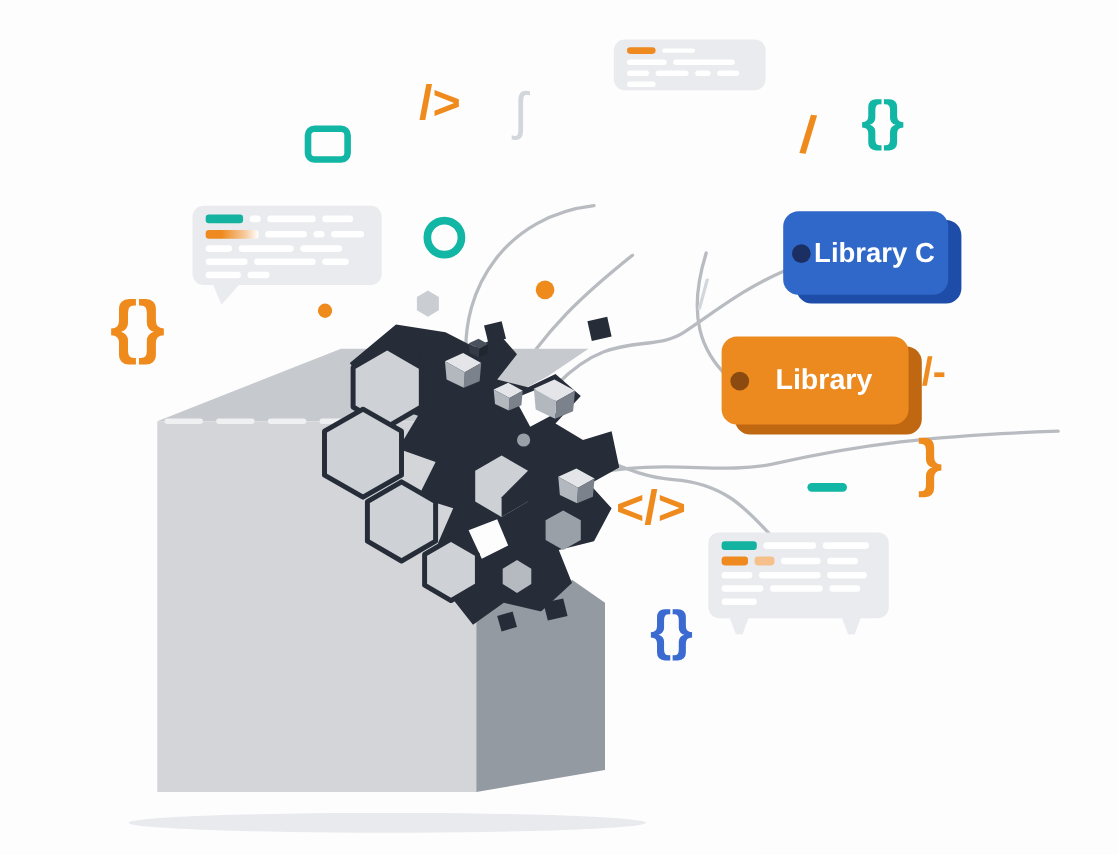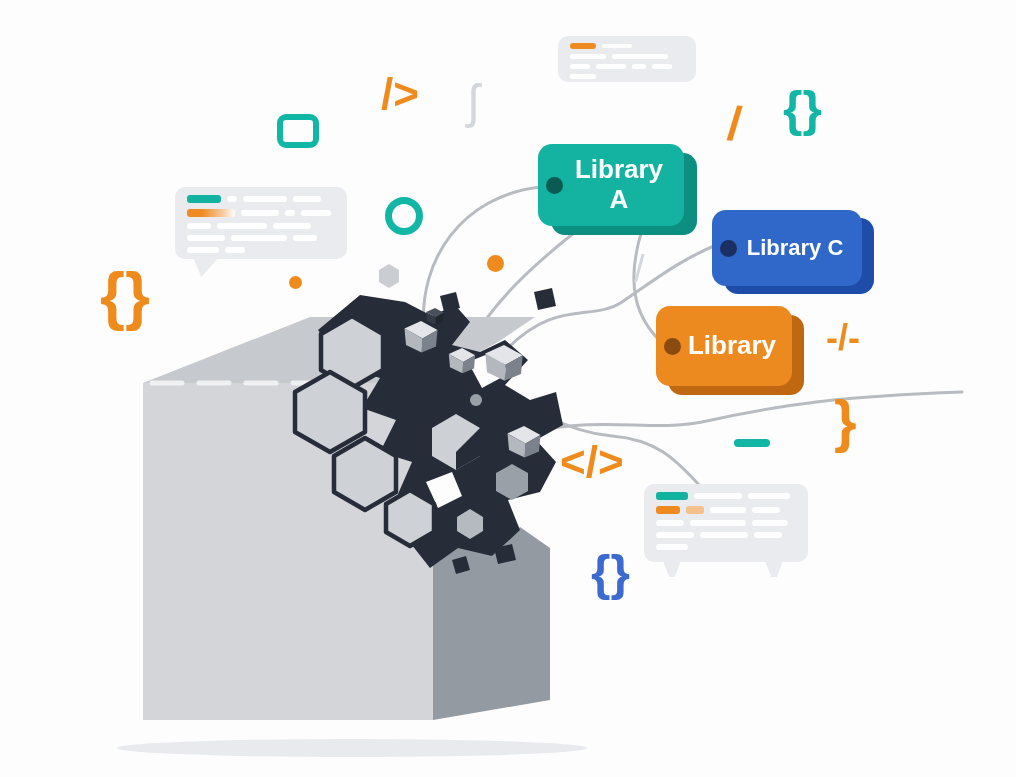--- a/index.html
+++ b/index.html
@@ -41,23 +41,23 @@
     clip-path:polygon(0 0,100% 0,32% 100%);}
   .foot{position:absolute;width:24px;height:17px;background:#e9ebee;top:100%;margin-top:-2px;
     clip-path:polygon(12% 0,88% 0,62% 100%,38% 100%);}
 
   
   .tag{position:absolute;border-radius:14px;display:flex;align-items:center;justify-content:center;
     color:#ffffff;font-weight:bold;font-size:26px;text-align:center;line-height:1.15;}
   .tag .hole{position:absolute;left:8px;top:50%;width:17px;height:17px;margin-top:-8px;border-radius:50%;}
   #tag-a{left:538px;top:144px;width:146px;height:82px;background:#14b2a0;box-shadow:13px 9px 0 #0c8f81;}
   #tag-a .hole{background:#0a5c53;}
-  #tag-c{left:712px;top:210px;width:150px;height:76px;background:#2f68c9;box-shadow:12px 8px 0 #1d4da8;font-size:22px;}
+  #tag-c{left:712px;top:192px;width:150px;height:76px;background:#2f68c9;box-shadow:12px 8px 0 #1d4da8;font-size:25px;}
   #tag-c .hole{background:#1b2f63;}
-  #tag-o{left:656px;top:306px;width:136px;height:80px;background:#ec8a20;box-shadow:12px 9px 0 #c06711;}
+  #tag-o{left:656px;top:306px;width:170px;height:80px;background:#ec8a20;box-shadow:12px 9px 0 #c06711;}
   #tag-o .hole{background:#8a4a10;}
   .tag .tag-label{display:block;padding-left:16px;}
   #tag-a .tag-label{width:106px;margin:0 auto;}
 
   
   #monolith-label{position:absolute;left:178px;top:588px;width:234px;
     font-size:35px;font-weight:bold;color:#2a3038;line-height:1.4;letter-spacing:-0.5px;}
 </style>
 </head>
 <body>
@@ -235,24 +235,20 @@
   <div class="glyph orange" style="left:834px;top:392px;font-size:58px;">}</div>
   <div class="glyph orange" style="left:560px;top:440px;font-size:44px;">&lt;/&gt;</div>
   <div class="glyph blue" style="left:591px;top:548px;font-size:50px;">{}</div>
 
   <div class="sq-outline"></div>
   <div class="circ-outline"></div>
   <div class="dot" style="left:289px;top:276px;width:13px;height:13px;"></div>
   <div class="dot" style="left:487px;top:255px;width:17px;height:17px;"></div>
   <div class="teal-dash"></div>
 
-  <div class="tag" id="tag-a">
-    <span class="hole"></span>
-    <span class="tag-label">Library A</span>
-  </div>
   <div class="tag" id="tag-c">
     <span class="hole"></span>
     <span class="tag-label">Library C</span>
   </div>
   <div class="tag" id="tag-o">
     <span class="hole"></span>
     <span class="tag-label">Library</span>
   </div>
 
 

